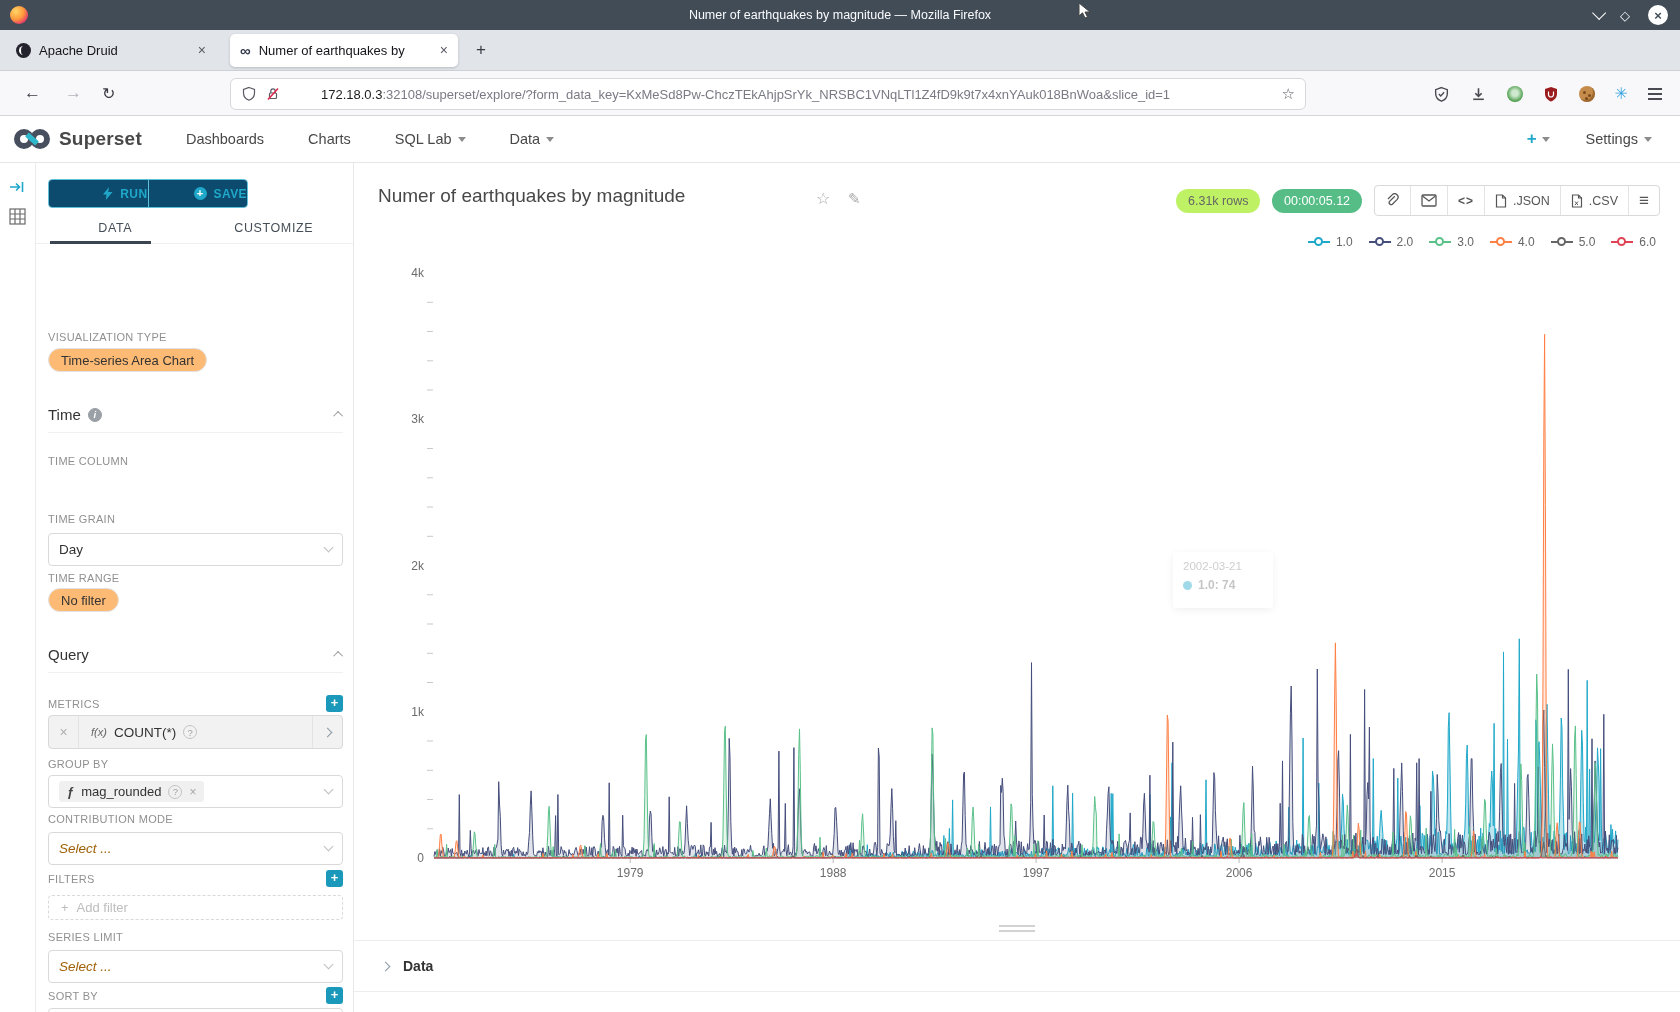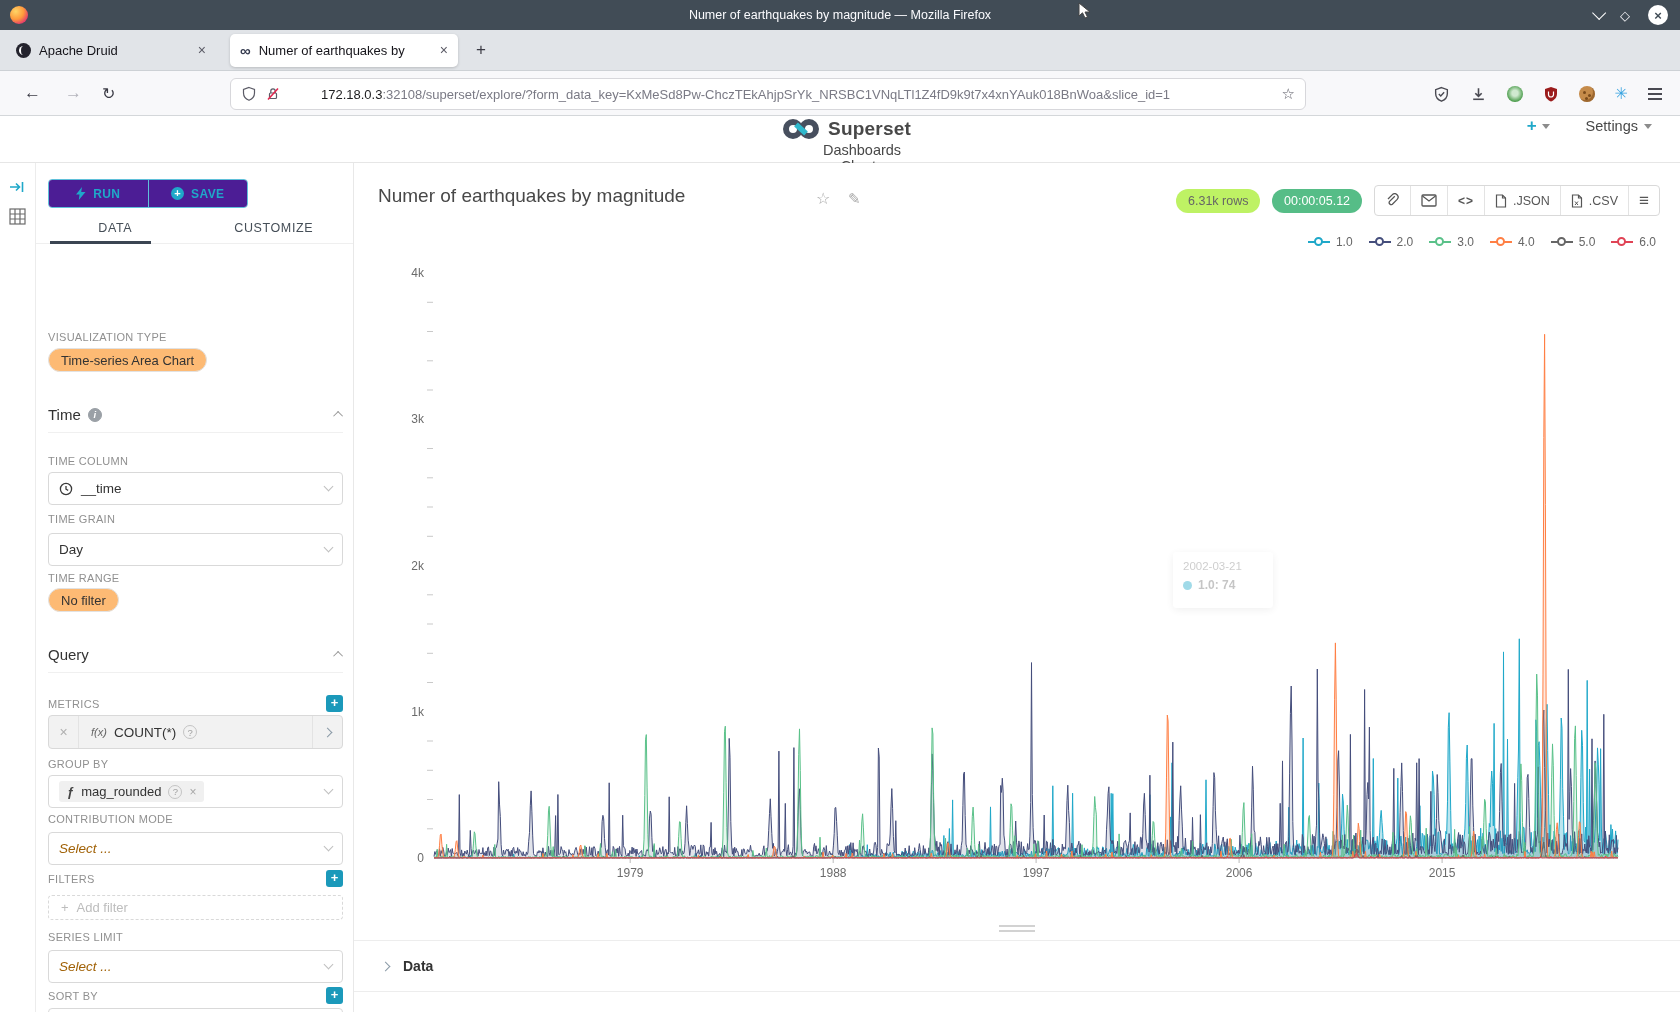--- a/index.html
+++ b/index.html
@@ -37,38 +37,38 @@
   .url-star { font-size:15px; color:#5b5b66; }
   .toolbar-icons { position:absolute; right:18px; top:7px; height:32px; display:flex; align-items:center; gap:20px; }
   .ext-green { width:16px; height:16px; border-radius:50%; background:radial-gradient(circle at 50% 45%, #cfe9cf 25%, #4d9d4d 70%); }
   .ext-cookie { width:16px; height:16px; border-radius:50%; background:#c58b4a; box-shadow:inset -2px -2px 0 rgba(120,70,20,.5); position:relative; }
   .ext-cookie::after{ content:""; position:absolute; left:4px; top:5px; width:3px; height:3px; border-radius:50%; background:#7a4b1c; box-shadow:5px 3px 0 #7a4b1c, 2px 6px 0 #7a4b1c; }
   .ext-snow { font-size:16px; color:#37a3e0; line-height:1; }
   .hamburger { display:flex; flex-direction:column; gap:3px; }
   .hamburger span { width:14px; height:1.8px; background:#4a4a52; }
 
   
-  .app-navbar { position:absolute; left:0; top:116px; width:100%; height:47px; background:#fff; border-bottom:1px solid #e6e6e6; display:flex; align-items:center;flex-direction:column; }
+  .app-navbar { position:absolute; left:0; top:116px; width:100%; height:47px; background:#fff; border-bottom:1px solid #e6e6e6; display:flex; align-items:center; }
   .brand { display:flex; align-items:center; gap:7px; margin-left:12px; }
   .brand-name { font-size:19px; font-weight:bold; color:#484848; letter-spacing:.2px; }
   .app-nav-item { font-size:14.5px; color:#484848; margin-left:44px; display:flex; align-items:center; gap:6px; }
   .caret-down { width:0; height:0; border-left:4px solid transparent; border-right:4px solid transparent; border-top:5px solid #8c8c8c; }
   .nav-right { position:absolute; right:28px; display:flex; align-items:center; gap:36px; }
   .plus-link { color:#1FA8C9; font-size:17px; font-weight:bold; display:flex; align-items:center; gap:5px; }
   .settings-link { color:#484848; font-size:14.5px; display:flex; align-items:center; gap:6px; }
 
   
   .content { position:absolute; left:0; top:163px; width:1680px; height:849px; background:#fff; }
   .icon-strip { position:absolute; left:0; top:0; width:36px; height:100%; border-right:1px solid #ececec; }
   .strip-icon { position:absolute; left:9px; }
   .cp { position:absolute; left:36px; top:0; width:318px; height:100%; border-right:1px solid #e8e8e8; overflow:hidden; }
   .abs { position:absolute; left:12px; right:10px; }
 
   .runsave { top:16px; height:29px; display:flex; border:1px solid #5fc0da; border-radius:4px; overflow:hidden; width:200px; left:12px; right:auto; }
-  .runsave button { flex:1; background:#4c1d95; border:none; color:#1FA8C9; font-size:12px; font-weight:bold; letter-spacing:.4px; display:flex; align-items:center; justify-content:center; gap:7px; font-family:inherit; }
+  .runsave button { flex:1; background:#0c4a6e; border:none; color:#1FA8C9; font-size:12px; font-weight:bold; letter-spacing:.4px; display:flex; align-items:center; justify-content:flex-end; gap:7px; font-family:inherit; }
   .runsave button + button { border-left:1px solid #5fc0da; }
   .save-plus { width:13px; height:13px; border-radius:50%; background:#1FA8C9; color:#fff; font-size:11px; line-height:13px; text-align:center; font-weight:bold; }
 
   .cp-tabs { top:51px; height:30px; display:flex; border-bottom:1px solid #efefef; left:0; right:0; }
   .cp-tab { flex:1; text-align:center; font-size:12.5px; color:#454e57; letter-spacing:.6px; position:relative; padding-top:7px; }
   .cp-tab.active::after { content:""; position:absolute; left:14px; right:44px; bottom:-1px; height:3px; background:#3b4552; }
 
   .sec-head { height:36px; display:flex; align-items:center; border-bottom:1px solid #f0f0f0; font-size:15px; color:#333; font-weight:500; gap:7px; }
   .sec-head .chev-up { margin-left:auto; }
   .chev-up { width:7px; height:7px; border-right:1.5px solid #999; border-bottom:1.5px solid #999; transform:rotate(-135deg) translateY(-2px); }
@@ -276,28 +276,20 @@
 
       <div class="ctl-label abs" style="top:168px">VISUALIZATION TYPE</div>
       <div class="pill abs" style="top:185px">Time-series Area Chart</div>
 
       <div class="sec-head abs" style="top:234px">
         <span>Time</span>
         <span class="info-i">i</span>
         <span class="chev-up"></span>
       </div>
       <div class="ctl-label abs" style="top:292px">TIME COLUMN</div>
-      <div class="sel abs" style="top:309px">
-        <svg width="14" height="14" viewBox="0 0 14 14">
-            <circle cx="7" cy="7" r="5.6" fill="none" stroke="#3a3a3a" stroke-width="1.3"></circle>
-            <path d="M7 4 V7.2 L9.2 8.4" fill="none" stroke="#3a3a3a" stroke-width="1.3"></path>
-          </svg>
-        <span>__time</span>
-        <span class="chev-dn"></span>
-      </div>
       <div class="ctl-label abs" style="top:350px">TIME GRAIN</div>
       <div class="sel abs" style="top:370px">
         <span>Day</span>
         <span class="chev-dn"></span>
       </div>
       <div class="ctl-label abs" style="top:409px">TIME RANGE</div>
       <div class="pill abs" style="top:425px">No filter</div>
 
       <div class="sec-head abs" style="top:474px">
         <span>Query</span>

